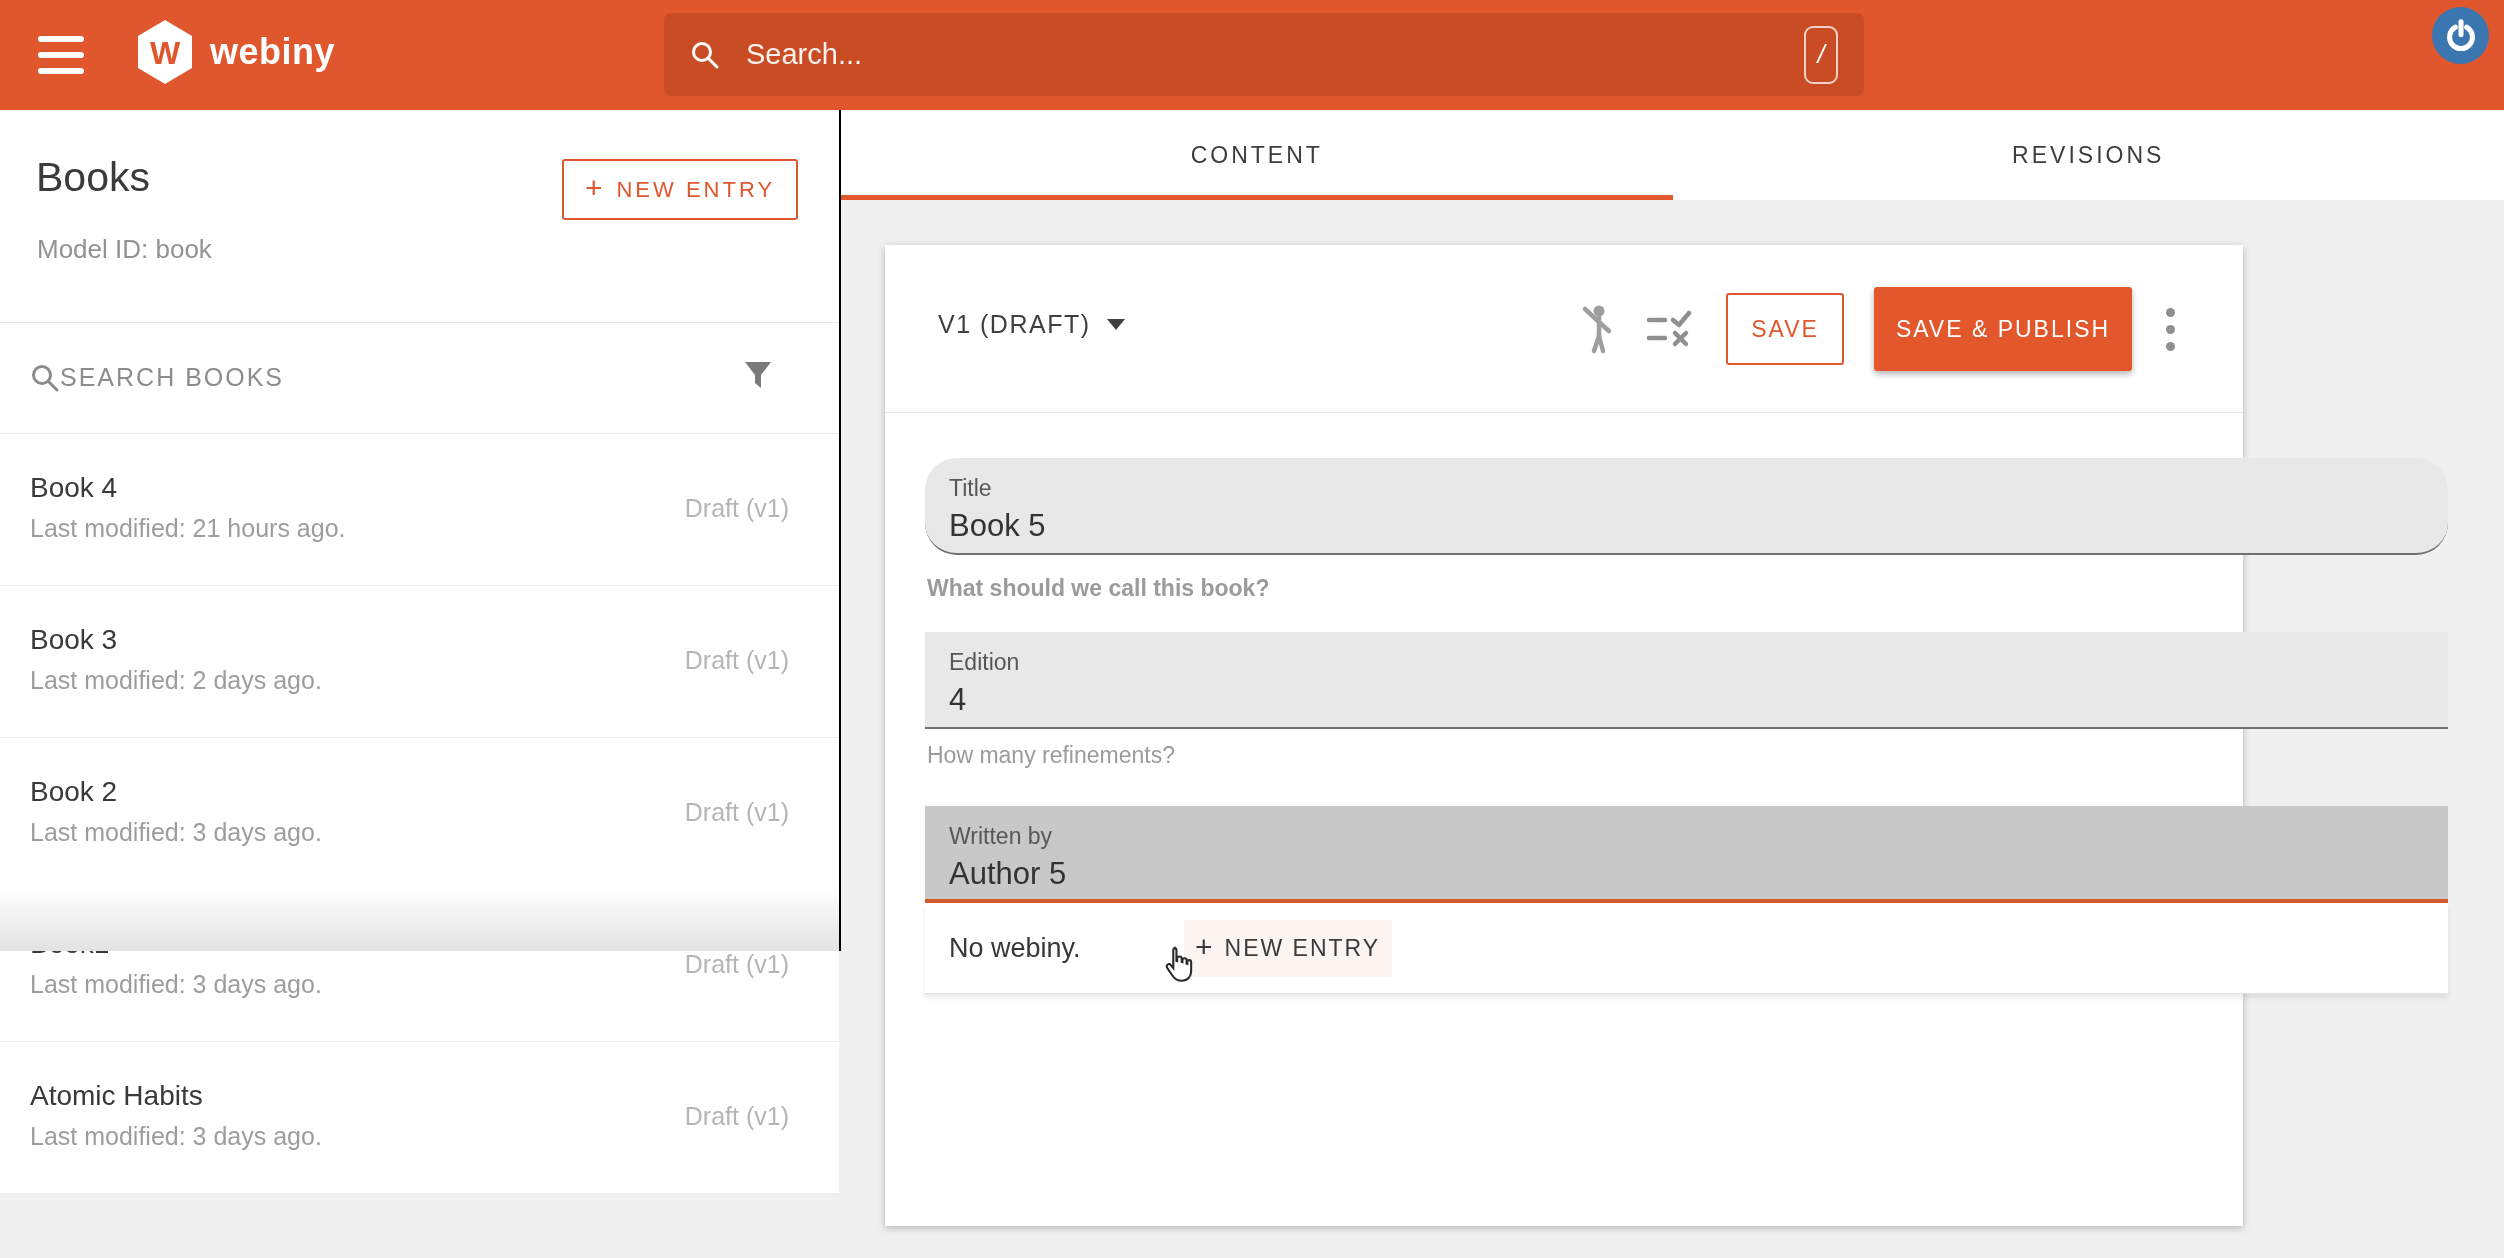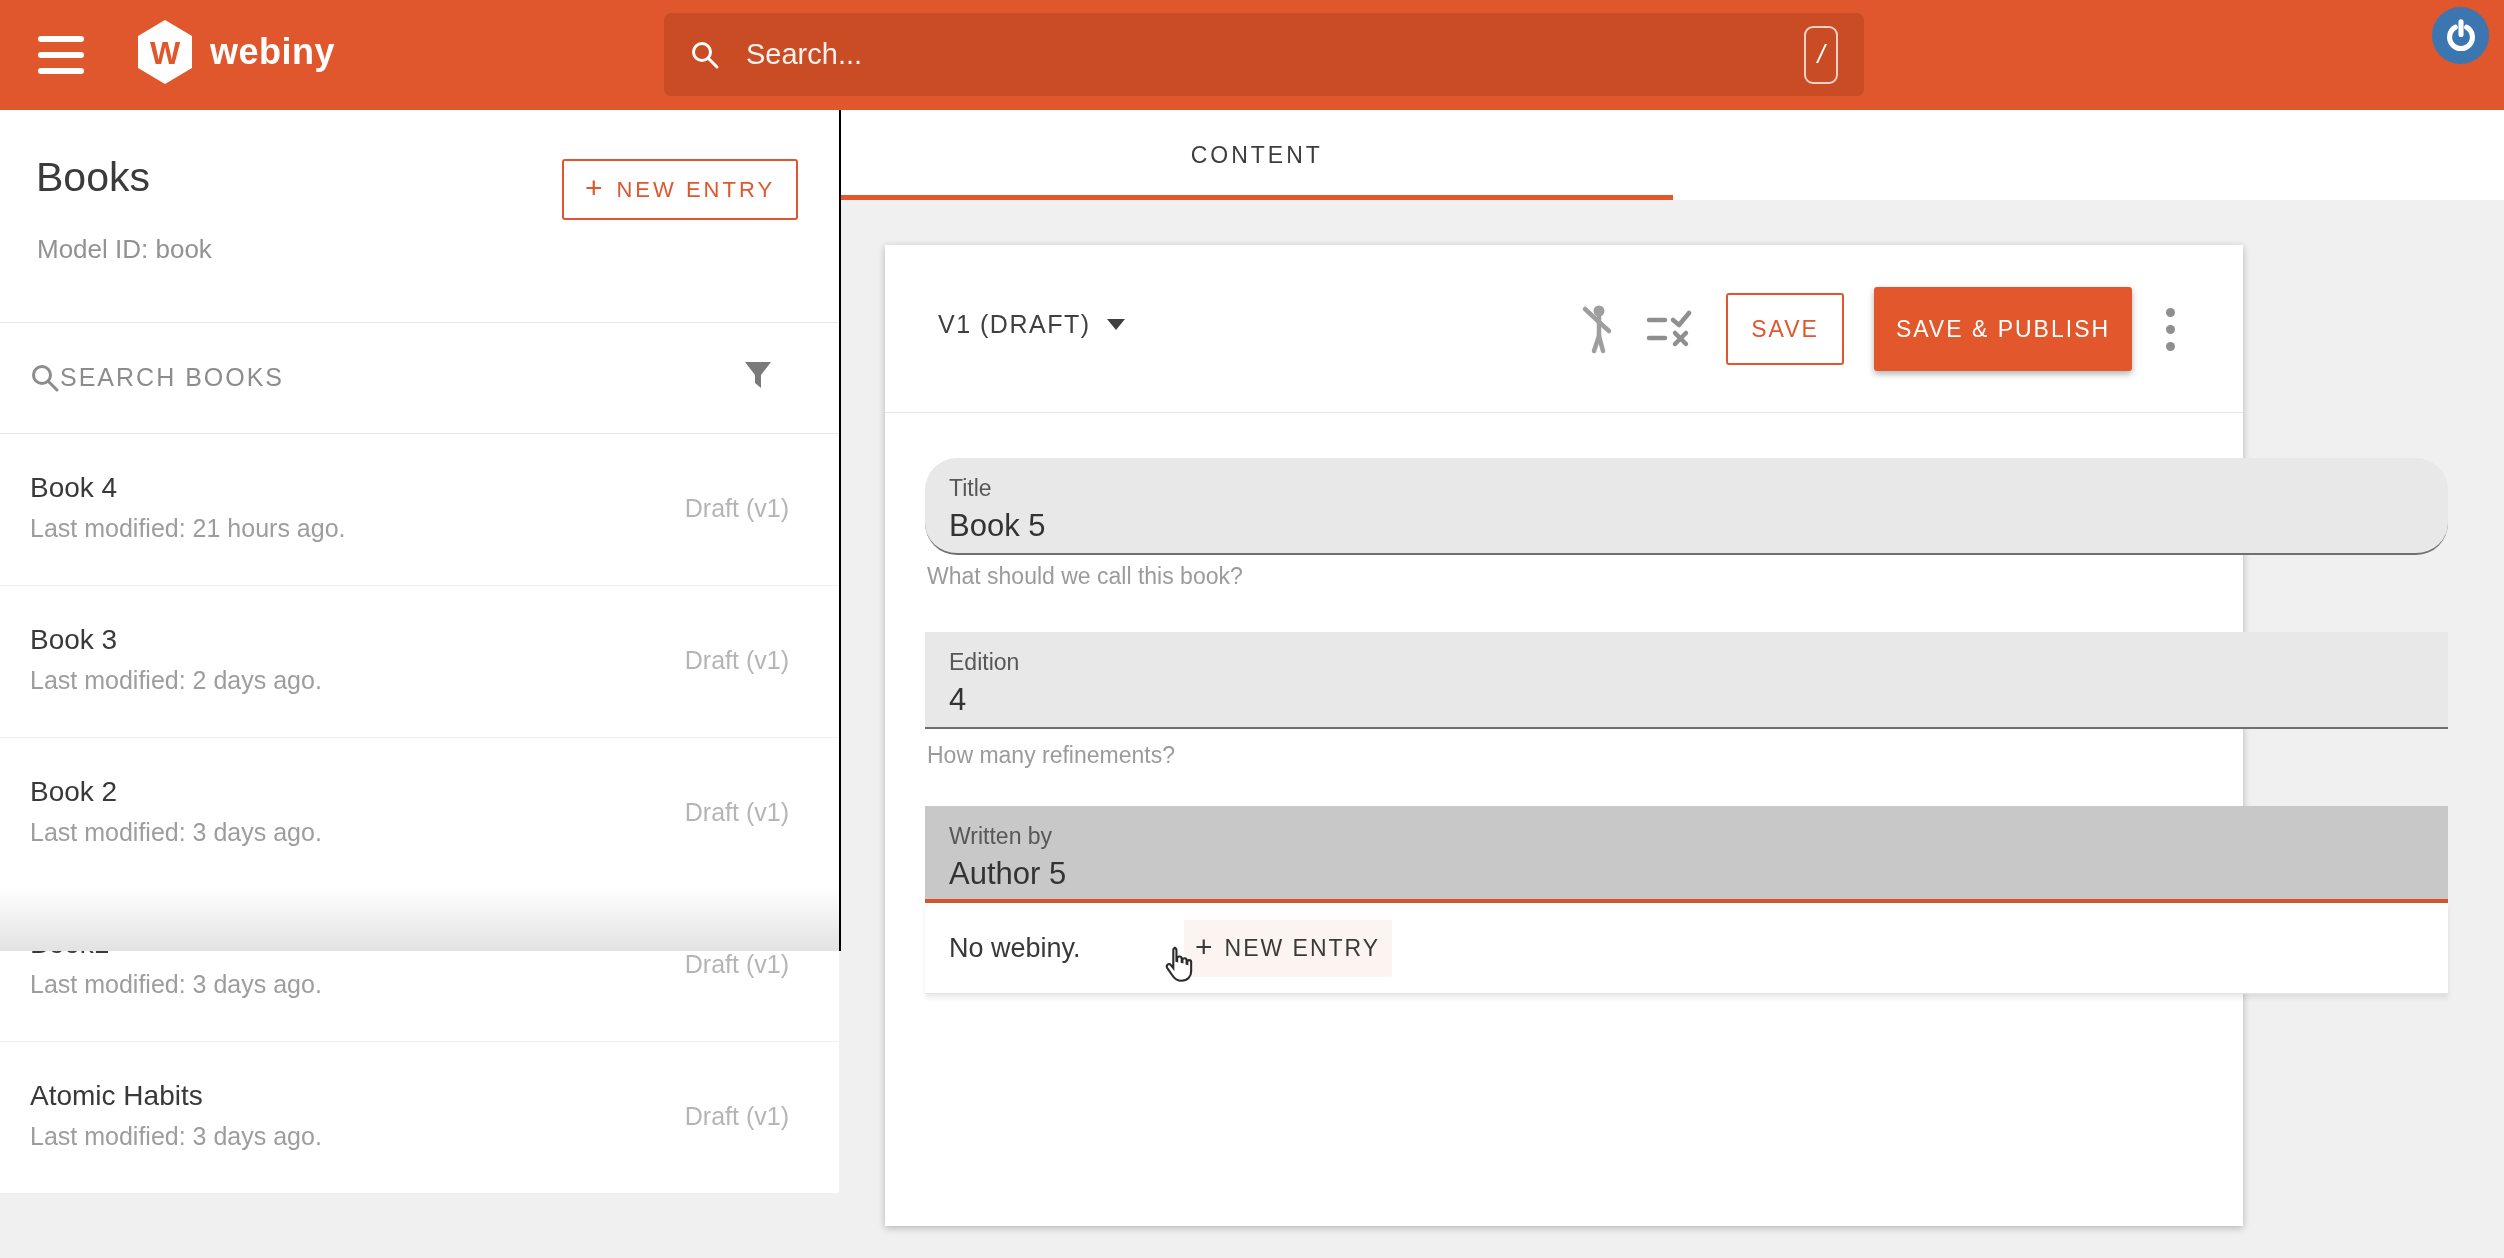--- a/index.html
+++ b/index.html
@@ -124,21 +124,21 @@
     position:absolute; left:40px; width:1523px; height:97px;
     background:#e9e8e8; border-bottom:2px solid #6f6f6f;
   }
   .field .f-label { position:absolute; left:24px; top:17px; font-size:23px; color:#575757; }
   .field input {
     position:absolute; left:24px; top:50px; right:24px; width:1400px;
     border:none; outline:none; background:transparent; font-size:31px; color:#333; font-family:inherit;
   }
   .helper { position:absolute; left:42px; font-size:23px; color:#9b9b9b; }
   #field-title { top:213px;border-radius:32px; }
-  #helper-title { top:318px; }
+  #helper-title { top:330px;font-weight:bold; }
   #field-edition { top:387px; }
   #helper-edition { top:497px; }
   #field-written { top:561px; background:#c9c8c8; border-bottom:4px solid #d4572b; height:97px; }
   .ref-dropdown {
     position:absolute; left:40px; top:658px; width:1523px; height:91px; background:#fff;
     border-bottom:1px solid #e3e3e3; box-shadow:0 4px 5px rgba(0,0,0,0.08);
     display:flex; align-items:center;
   }
   .no-results { margin-left:24px; font-size:27px; color:#383838; }
   .btn-new-entry-inner {
@@ -236,20 +236,24 @@
     </div>
   </div>
 
   <div class="sb-footer"></div>
 </aside>
 
 <nav class="tabbar">
   <div class="tab active">
     <span>CONTENT</span>
     <div class="tab-underline"></div>
+  </div>
+  <div class="tab">
+    <span>REVISIONS</span>
+
   </div>
 </nav>
 
 <main class="main">
   <section class="card">
 
     <div class="card-toolbar">
       <button class="version-select">
         <span>V1 (DRAFT)</span>
         <span class="caret-down"></span>

